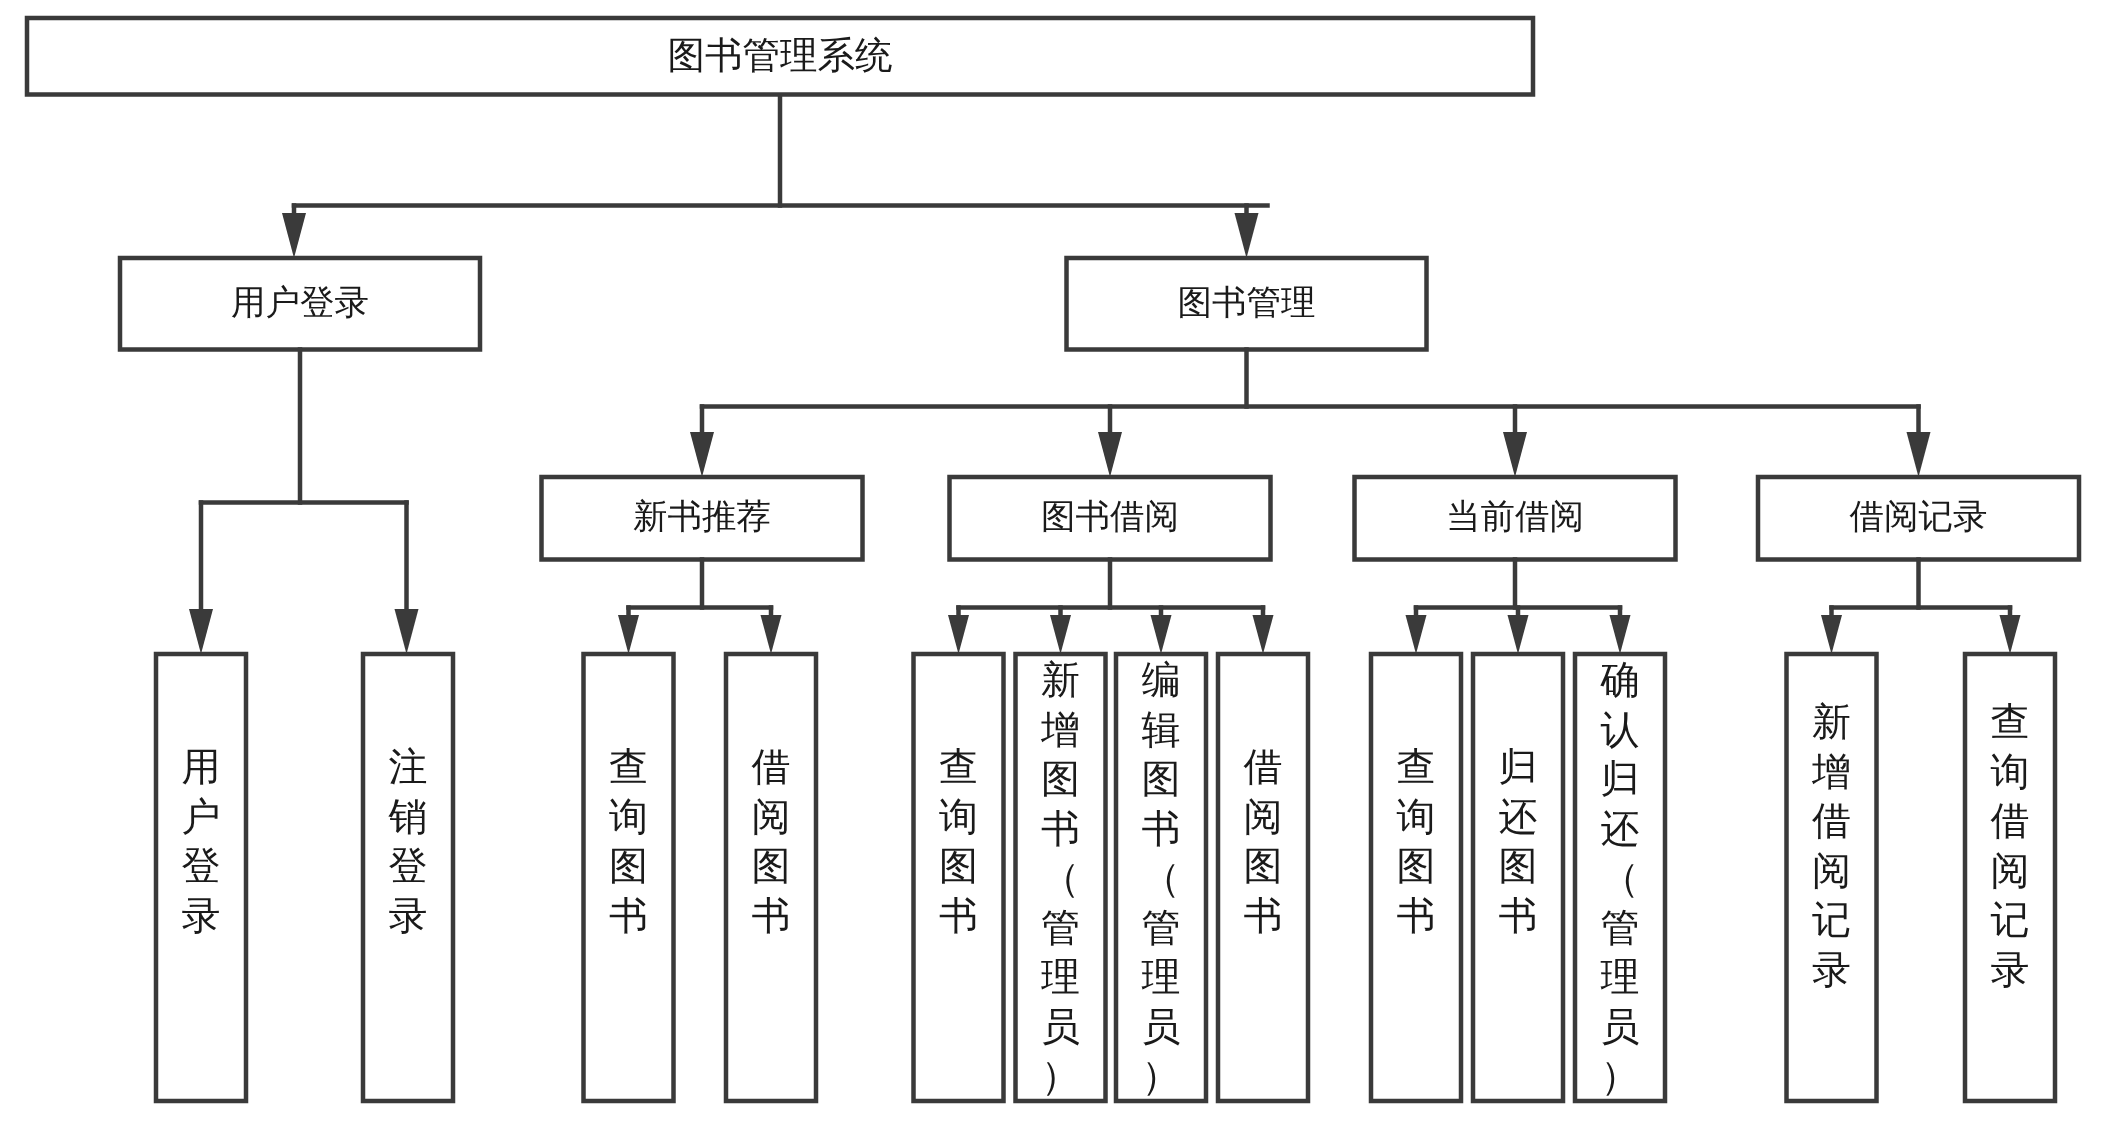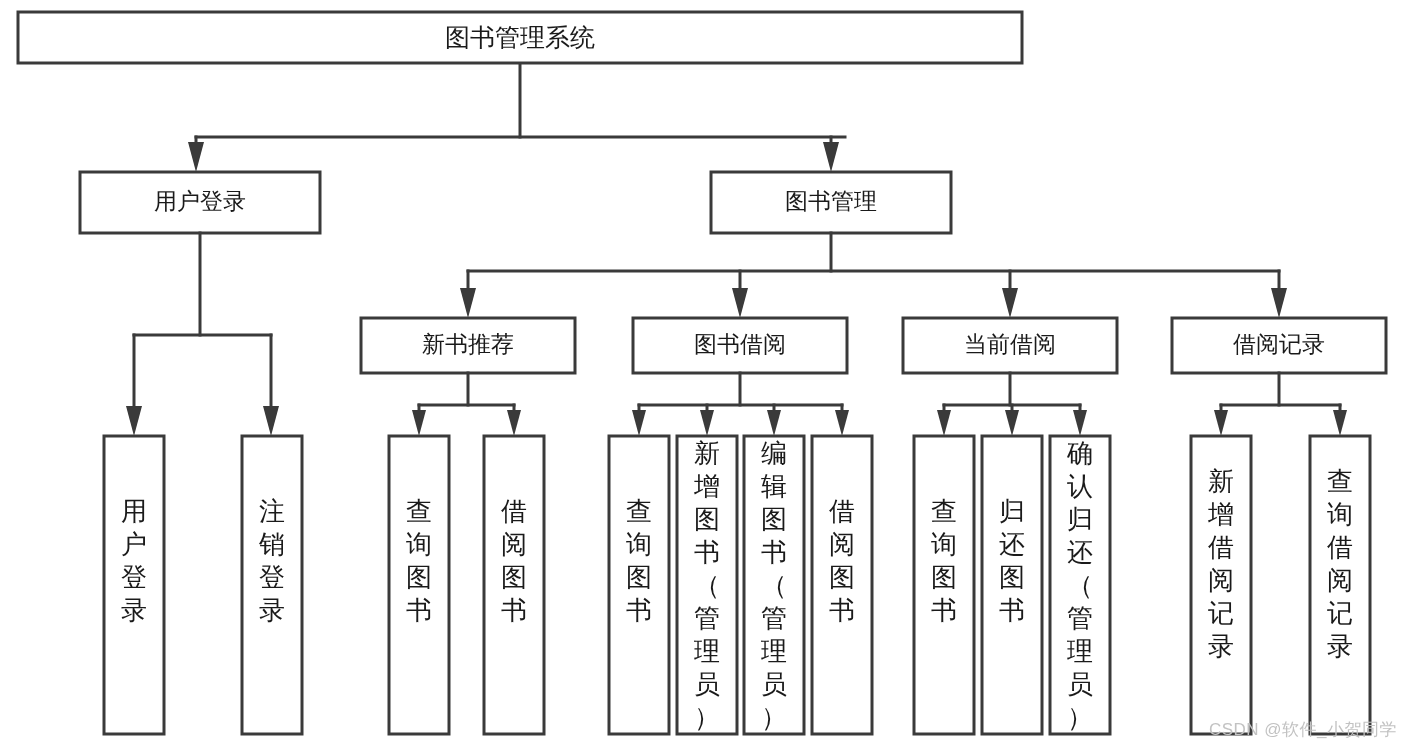--- a/index.html
+++ b/index.html
@@ -237,14 +237,13 @@
       <rect class="node-box" x="1191" y="436" width="60" height="298"></rect>
       <text class="vlabel" x="1221" y="490"><tspan x="1221" y="490">新</tspan><tspan x="1221" y="523">增</tspan><tspan x="1221" y="556">借</tspan><tspan x="1221" y="589">阅</tspan><tspan x="1221" y="622">记</tspan><tspan x="1221" y="655">录</tspan></text>
     </g>
     <g>
       <rect class="node-box" x="1310" y="436" width="60" height="298"></rect>
       <text class="vlabel" x="1340" y="490"><tspan x="1340" y="490">查</tspan><tspan x="1340" y="523">询</tspan><tspan x="1340" y="556">借</tspan><tspan x="1340" y="589">阅</tspan><tspan x="1340" y="622">记</tspan><tspan x="1340" y="655">录</tspan></text>
     </g>
 
   </svg>
 
-  <div class="watermark">CSDN @软件_小贺同学</div>
 </div>
 
 </body></html>

